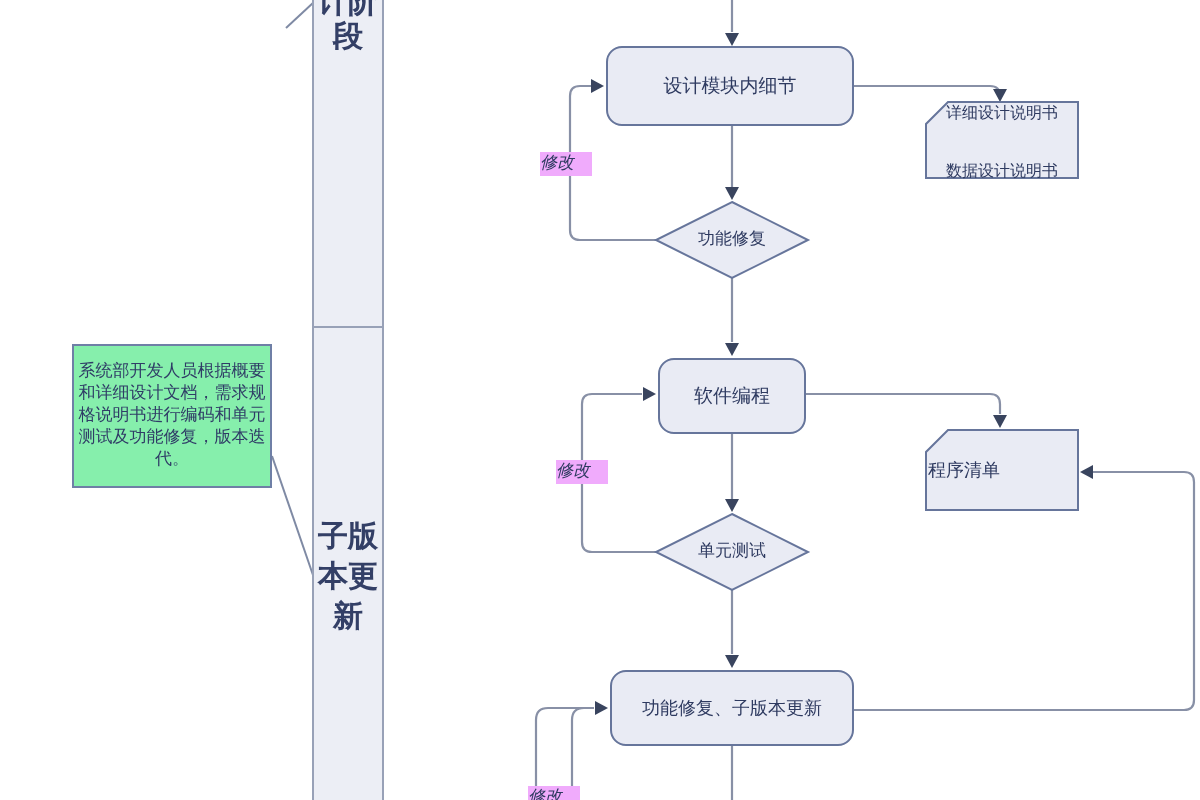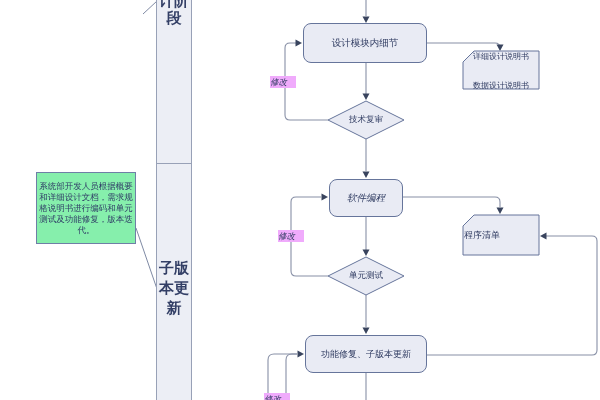--- a/index.html
+++ b/index.html
@@ -106,30 +106,30 @@
 <div class="bar-label bar-label-bottom">子版本更新</div>
 
 <div class="annotation">
   <span>系统部开发人员根据概要和详细设计文档，需求规格说明书进行编码和单元测试及功能修复，版本迭代。</span>
 </div>
 
 <div class="process" style="left:303px;top:23px;width:124px;height:40px;font-size:9.5px;font-family:Liberation Mono, monospace;">
   <span>设计模块内细节</span>
 </div>
 
-<div class="process" style="left:329px;top:179px;width:74px;height:38px;font-size:9.5px;font-style:italic;">
+<div class="process" style="left:329px;top:179px;width:74px;height:38px;font-size:9.5px;">
   <span>软件编程</span>
 </div>
 
 <div class="process" style="left:305px;top:335px;width:122px;height:38px;font-size:9px;">
   <span>功能修复、子版本更新</span>
 </div>
 
 <div class="node-label" style="left:328px;top:101px;width:76px;height:38px;font-size:8.5px;">
-  <span>技术复审</span>
+  <span>功能修复</span>
 </div>
 
 <div class="node-label" style="left:328px;top:257px;width:76px;height:38px;font-size:8.5px;">
   <span>单元测试</span>
 </div>
 
 <div class="node-label doc-text" style="left:463px;top:53px;width:76px;height:36px;">
   <span>详细设计说明书</span>
   <span>数据设计说明书</span>
 </div>

